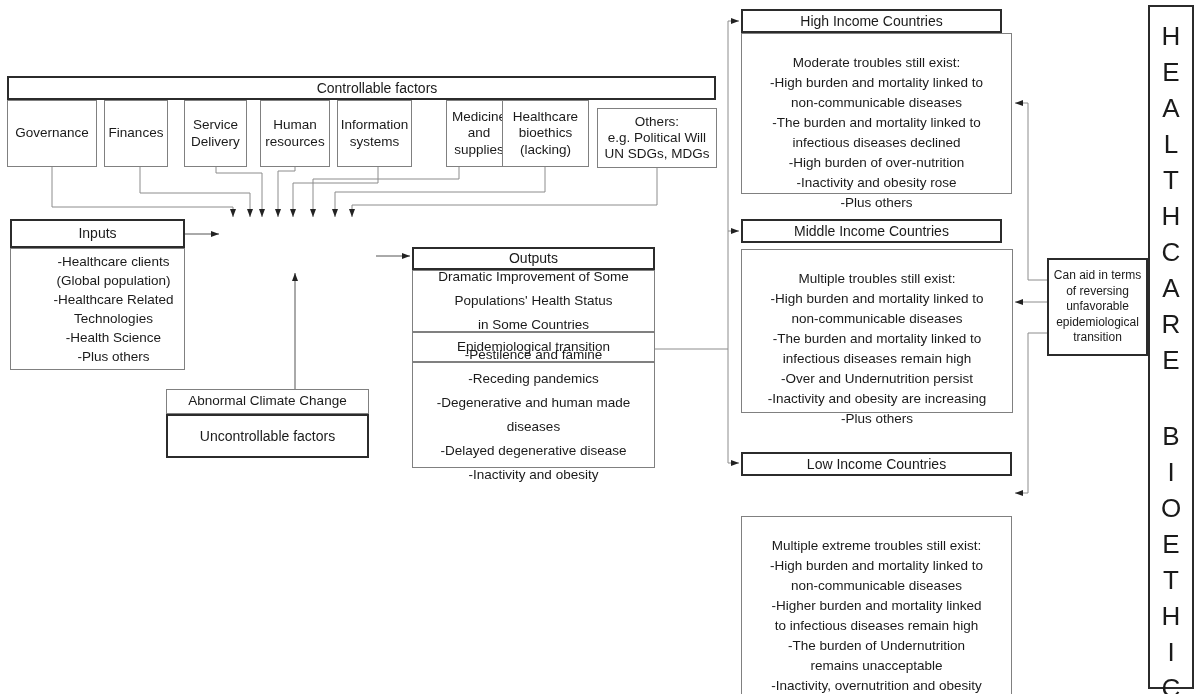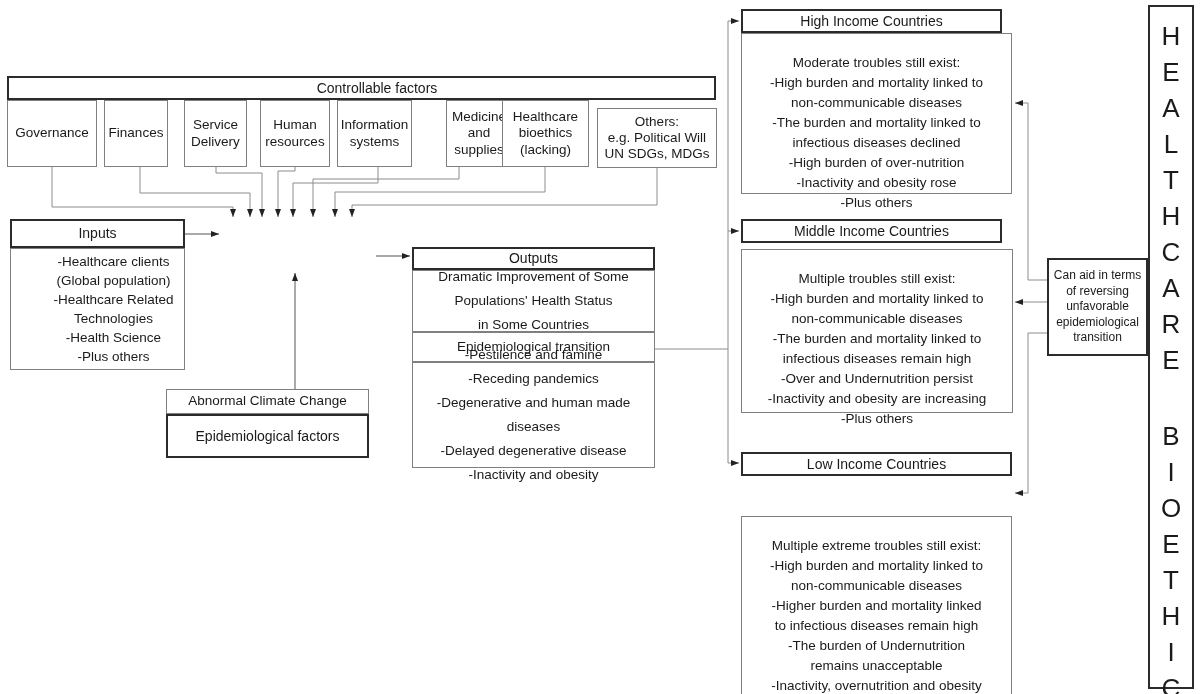--- a/index.html
+++ b/index.html
@@ -91,21 +91,21 @@
   <div class="box b2 hdr" style="left:10px; top:219px; width:175px; height:29px;">Inputs</div>
   <div class="box b1 body-txt lh19 multiline" style="left:10px; top:248px; width:175px; height:122px;padding-left:32px;">-Healthcare clients
 (Global population)
 -Healthcare Related
 Technologies
 -Health Science
 -Plus others</div>
 
 
   <div class="box b1 body-txt" style="left:166px; top:389px; width:203px; height:25px;">Abnormal Climate Change</div>
-  <div class="box b2 hdr" style="left:166px; top:414px; width:203px; height:44px;">Epidemiological factors</div>
+  <div class="box b2 hdr" style="left:166px; top:414px; width:203px; height:44px;">Uncontrollable factors</div>
 
   <div class="box b2 hdr" style="left:412px; top:247px; width:243px; height:23px;">Outputs</div>
   <div class="box b1 body-txt lh18 multiline" style="left:412px; top:270px; width:243px; height:62px;">Dramatic Improvement of Some
 Populations' Health Status
 in Some Countries</div>
   <div class="box b1 body-txt" style="left:412px; top:332px; width:243px; height:30px;text-align:center;">Epidemiological transition</div>
   <div class="box b1 body-txt lh18 multiline" style="left:412px; top:362px; width:243px; height:106px;">-Pestilence and famine
 -Receding pandemics
 -Degenerative and human made
 diseases

